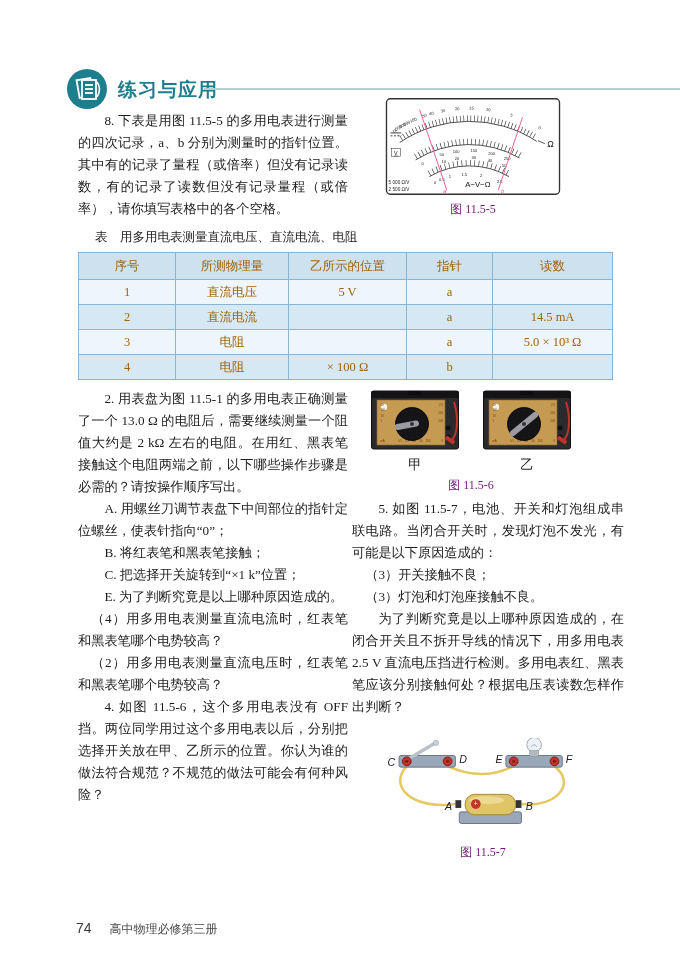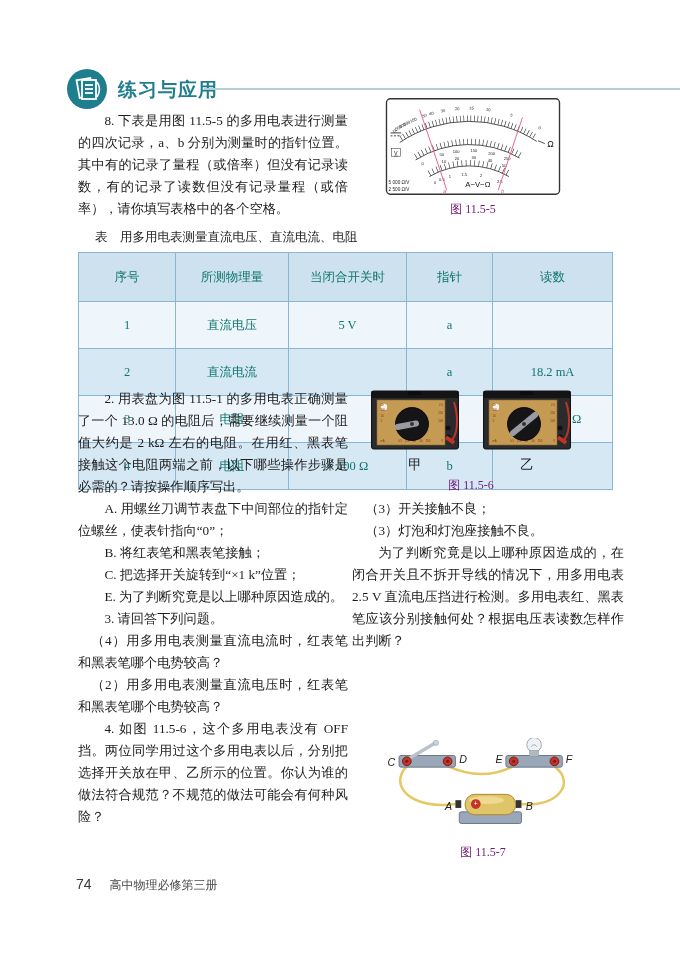--- a/index.html
+++ b/index.html
@@ -10,26 +10,26 @@
   .ind2{text-indent:2em;} .ind1{text-indent:1em;}
   
   .hdr-title{font-family:"Liberation Sans",sans-serif;font-weight:bold;font-size:19px;color:#1f7e8e;letter-spacing:1px;}
   .hdr-line{position:absolute;left:204px;top:88px;width:476px;height:2px;background:#b7ced7;}
   
   .caption{font-size:12px;color:#701a75;text-align:center;}
   .sublabel{font-size:13.5px;color:#222;text-align:center;}
   
   table.extable{border-collapse:collapse;table-layout:fixed;width:534px;font-size:12.5px;}
   table.extable td,table.extable th{border:1px solid #8ab6d6;text-align:center;vertical-align:middle;
-      height:24px;padding:11px 2px;font-weight:normal;color:#0f766e;}
+      height:24px;padding:0 2px;font-weight:normal;color:#a16207;}
   table.extable th{background:#cde1ef;height:26px;}
   table.extable tr.rl td{background:#eef5fb;}
   table.extable tr.rd td{background:#d5e8f4;}
   .tbl-title{font-size:12.5px;color:#1c1c1c;}
-  .footer{font-size:12px;color:#4a4a4a;font-family:"Liberation Sans",sans-serif;}
+  .footer{font-size:12px;color:#4a4a4a;font-family:"Liberation Sans",sans-serif;margin-top:44px;}
   .footer .pn{font-size:14px;color:#3a3a3a;margin-right:18px;}
   svg text{font-family:"Liberation Sans",sans-serif;}
 </style>
 </head>
 <body>
 
 <div class="page">
 
   <div class="abs" style="left:66px;top:68px;width:42px;height:42px;">
     <svg width="42" height="42" viewBox="0 0 42 42">
@@ -125,37 +125,37 @@
           <col style="width:97px">
           <col style="width:113px">
           <col style="width:118px">
           <col style="width:86px">
           <col style="width:120px">
         </colgroup>
       <tbody>
           <tr>
         <th>序号</th>
         <th>所测物理量</th>
-        <th>当闭合开关时</th>
+        <th>乙所示的位置</th>
         <th>指针</th>
         <th>读数</th>
       </tr>
       <tr class="rl">
         <td>1</td>
         <td>直流电压</td>
         <td>5 V</td>
         <td>a</td>
         <td></td>
       </tr>
       <tr class="rd">
         <td>2</td>
         <td>直流电流</td>
         <td></td>
         <td>a</td>
-        <td>18.2 mA</td>
+        <td>14.5 mA</td>
       </tr>
       <tr class="rl">
         <td>3</td>
         <td>电阻</td>
         <td></td>
         <td>a</td>
         <td>5.0 × 10³ Ω</td>
       </tr>
       <tr class="rd">
         <td>4</td>
@@ -167,21 +167,20 @@
     </tbody>
       </table>
   </div>
 
   <div class="abs" style="left:78px;top:388px;width:270px;">
     <div class="para ind2">2. 用表盘为图 11.5-1 的多用电表正确测量了一个 13.0 Ω 的电阻后，需要继续测量一个阻值大约是 2 kΩ 左右的电阻。在用红、黑表笔接触这个电阻两端之前，以下哪些操作步骤是必需的？请按操作顺序写出。</div>
     <div class="para ind2">A. 用螺丝刀调节表盘下中间部位的指针定位螺丝，使表针指向“0”；</div>
     <div class="para ind2">B. 将红表笔和黑表笔接触；</div>
     <div class="para ind2">C. 把选择开关旋转到“×1 k”位置；</div>
     <div class="para ind2">E. 为了判断究竟是以上哪种原因造成的。</div>
-    <div class="para ind2">3. 请回答下列问题。</div>
     <div class="para ind1">（4）用多用电表测量直流电流时，红表笔和黑表笔哪个电势较高？</div>
     <div class="para ind1">（2）用多用电表测量直流电压时，红表笔和黑表笔哪个电势较高？</div>
     <div class="para ind2">4. 如图 11.5-6，这个多用电表没有 OFF 挡。两位同学用过这个多用电表以后，分别把选择开关放在甲、乙所示的位置。你认为谁的做法符合规范？不规范的做法可能会有何种风险？</div>
   </div>
 
   <div class="abs" style="left:370px;top:388px;width:90px;height:64px;">
     <svg width="90" height="64" viewBox="0 0 90 64">
       <rect x="1.5" y="3" width="87" height="58" rx="2" fill="#2b2b2e" stroke="#111"></rect>
       <rect x="1.5" y="3" width="87" height="7" fill="#141416"></rect>
       <rect x="38" y="3" width="14" height="4" fill="#0c0c0e"></rect>
@@ -242,20 +241,21 @@
       <circle cx="78" cy="49" r="2.5" fill="#111"></circle>
       <path d="M80 54 C88 48 89 30 84 14" stroke="#c23327" stroke-width="2" fill="none"></path>
       <rect x="75" y="50" width="10" height="4" fill="#c23327" transform="rotate(35 80 52)"></rect>
     </svg>
   </div>
   <div class="abs sublabel" style="left:370px;top:456px;width:90px;">甲</div>
   <div class="abs sublabel" style="left:482px;top:456px;width:90px;">乙</div>
   <div class="abs caption" style="left:370px;top:477px;width:202px;">图 11.5-6</div>
 
   <div class="abs" style="left:352px;top:498px;width:272px;">
+    <div class="para ind2">5. 如图 11.5-7，电池、开关和灯泡组成串联电路。当闭合开关时，发现灯泡不发光，有可能是以下原因造成的：</div>
     <div class="para ind1">（3）开关接触不良；</div>
     <div class="para ind1">（3）灯泡和灯泡座接触不良。</div>
     <div class="para ind2">为了判断究竟是以上哪种原因造成的，在闭合开关且不拆开导线的情况下，用多用电表 2.5 V 直流电压挡进行检测。多用电表红、黑表笔应该分别接触何处？根据电压表读数怎样作出判断？</div>
   </div>
 
   <div class="abs" style="left:368px;top:738px;width:270px;height:102px;">
     <svg width="270" height="102" viewBox="0 0 270 105">
 
       <g stroke="#e6c860" stroke-width="2.6" fill="none">
         <path d="M36 29 C16 50 42 74 86 68"></path>

